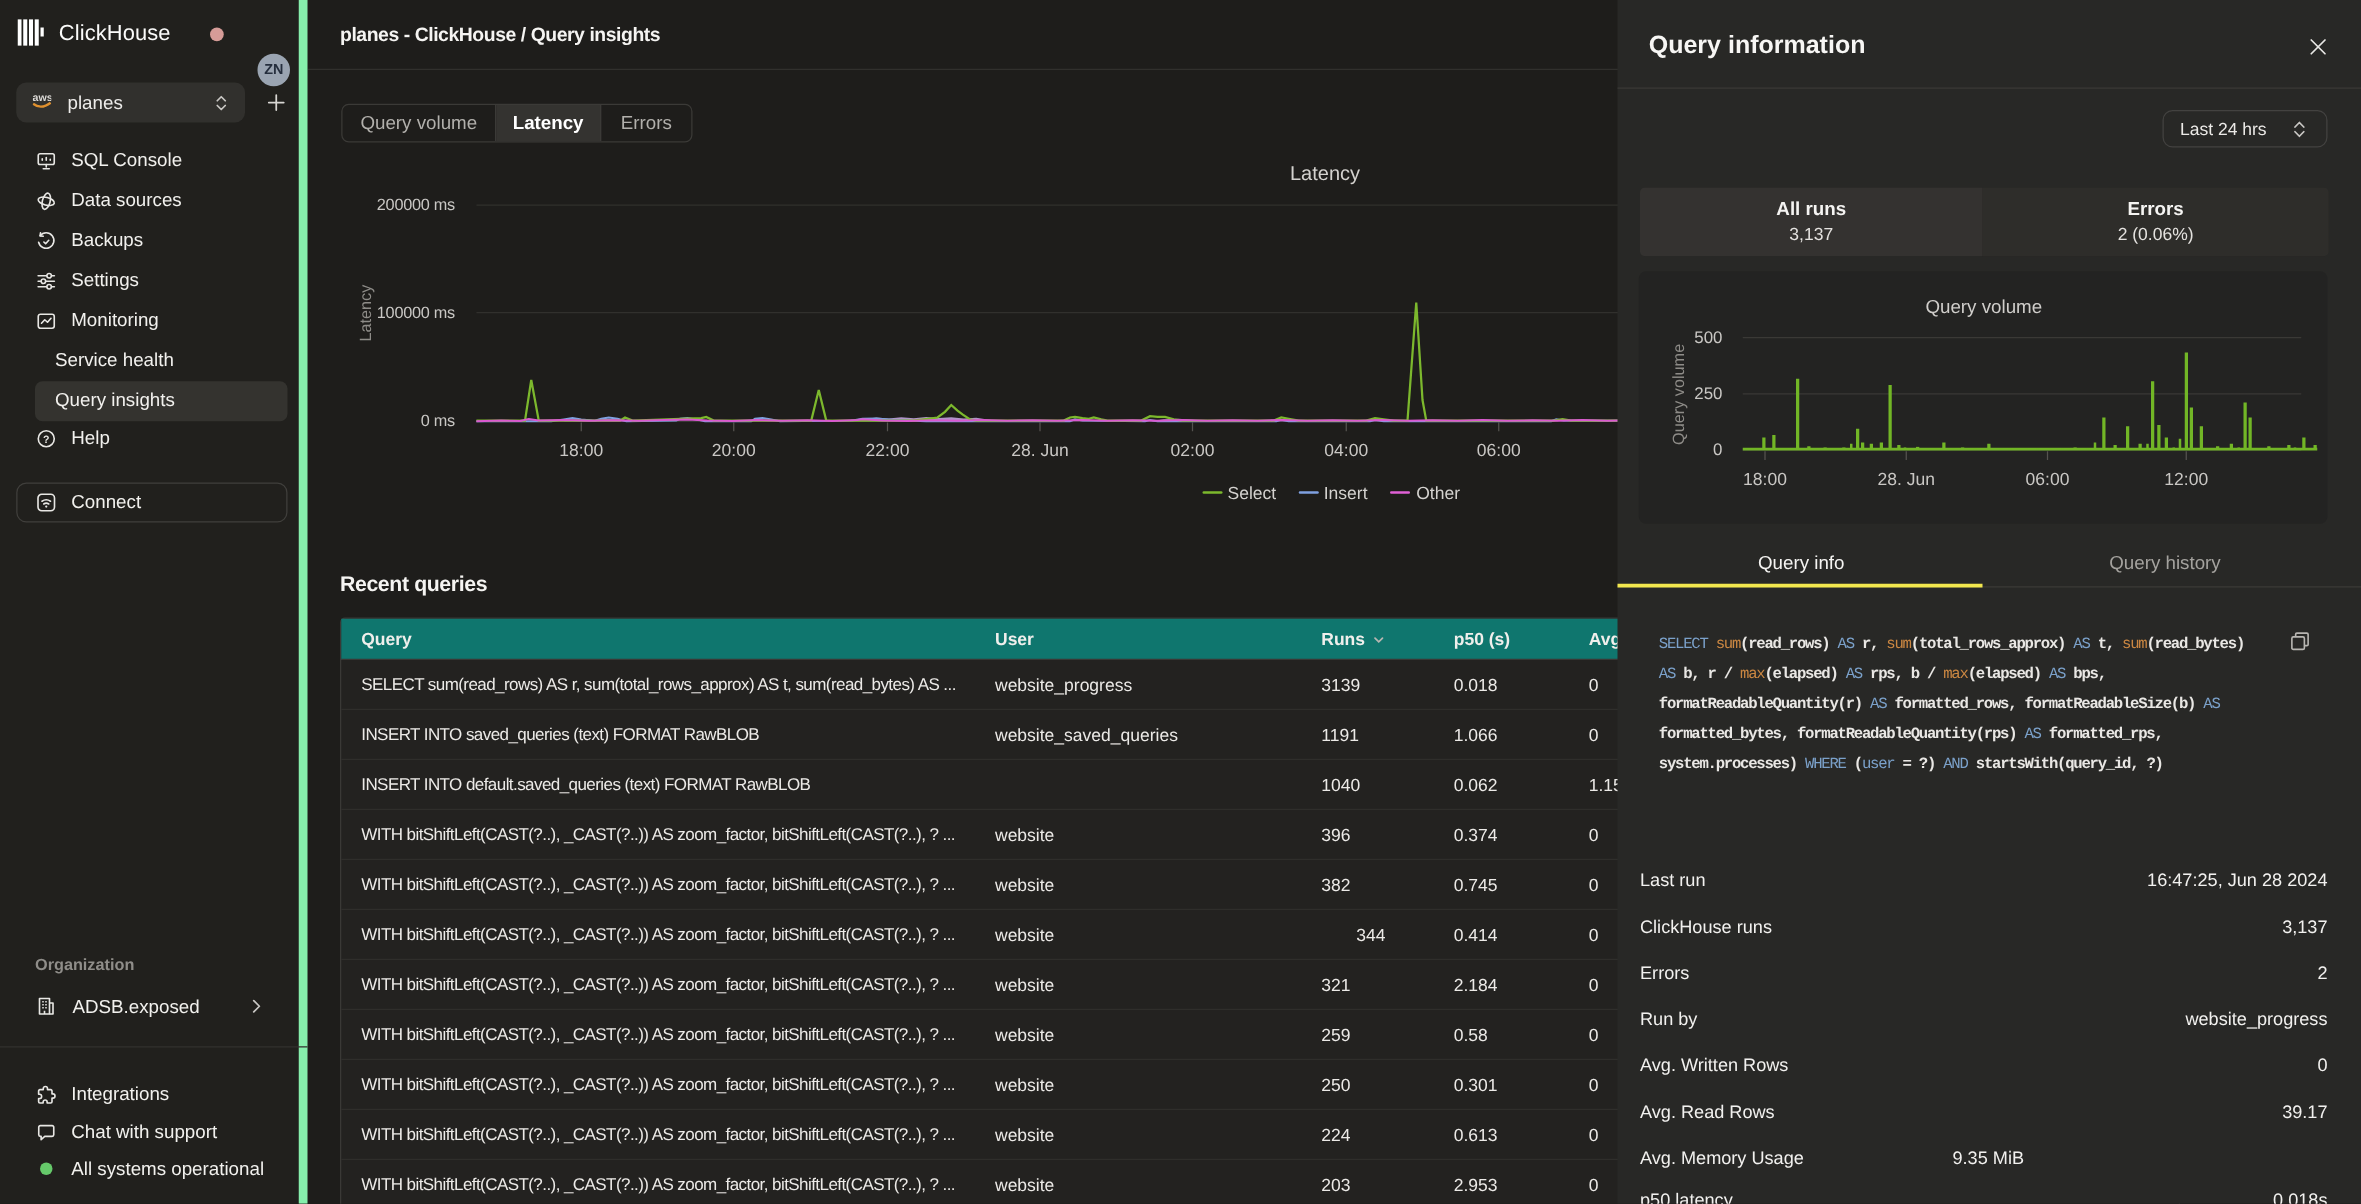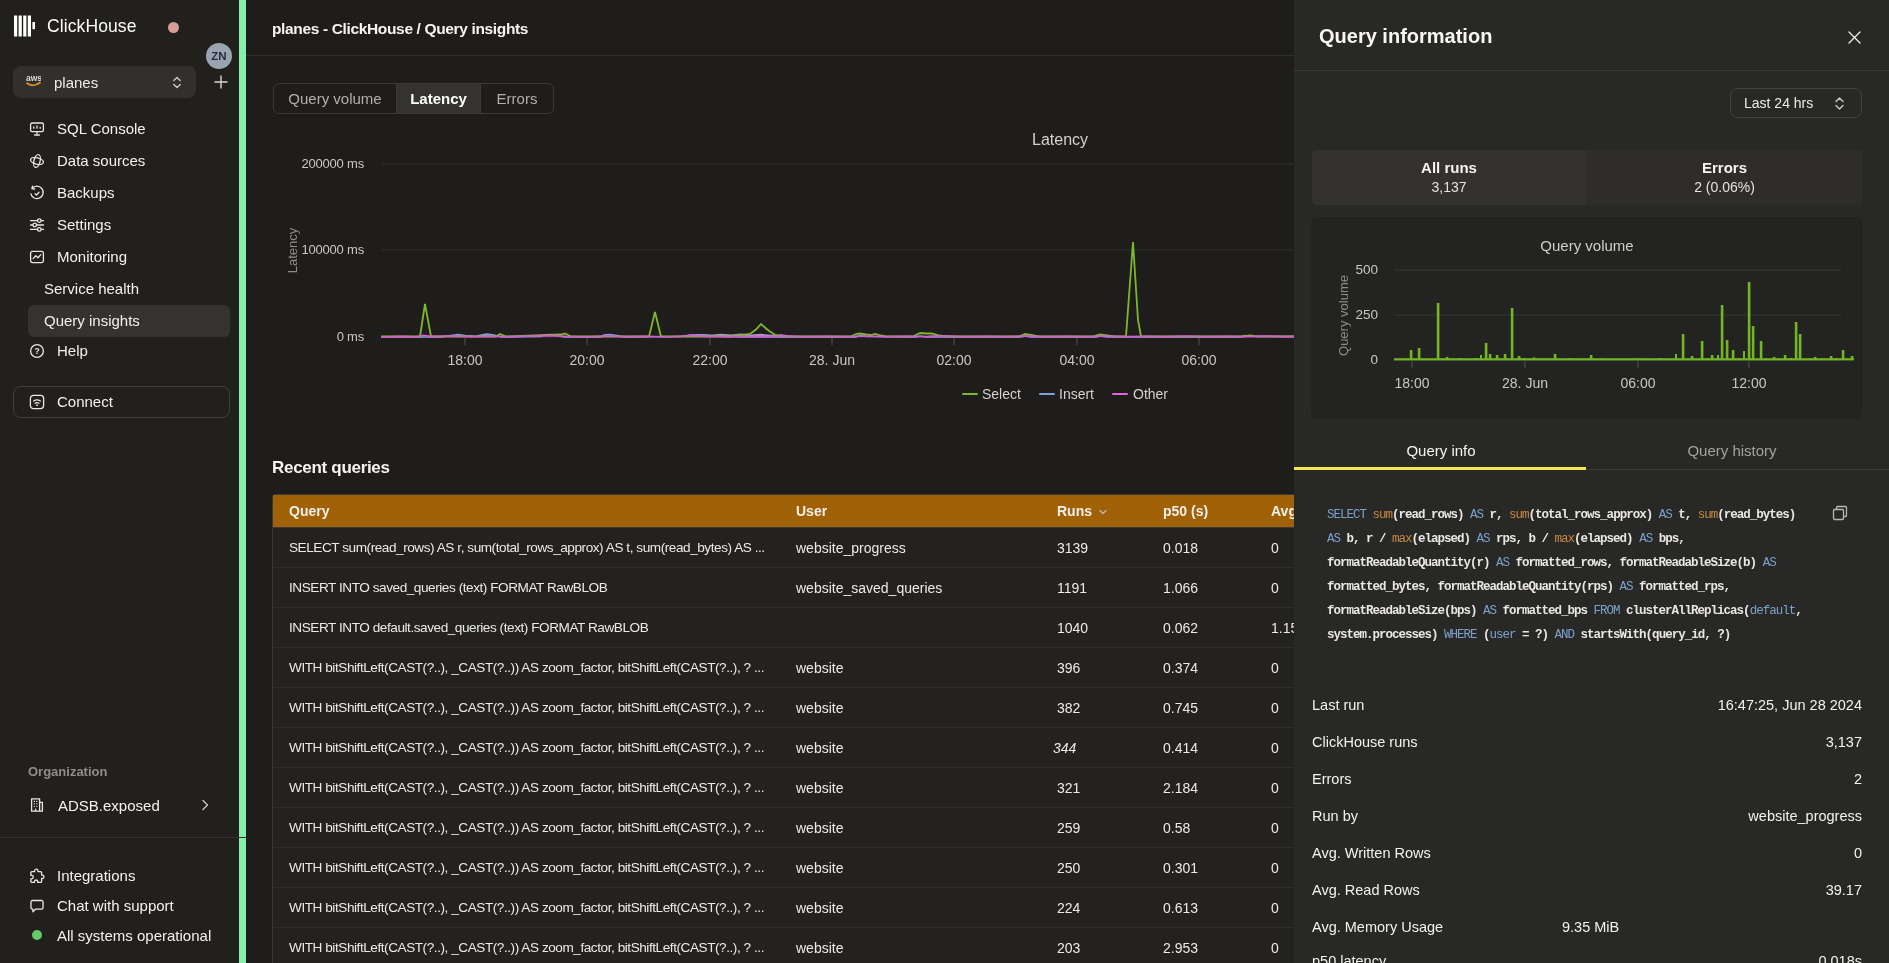--- a/index.html
+++ b/index.html
@@ -71,21 +71,21 @@
     <div class="abs" style="left:716px;top:392.5px;width:16px;height:2.6px;border-radius:2px;background:#7cb82d;"></div>
     <div class="abs" style="left:736px;top:386px;font-size:14px;color:#d4d2cf;">Select</div>
     <div class="abs" style="left:793px;top:392.5px;width:16px;height:2.6px;border-radius:2px;background:#7fa0e0;"></div>
     <div class="abs" style="left:813px;top:386px;font-size:14px;color:#d4d2cf;">Insert</div>
     <div class="abs" style="left:866px;top:392.5px;width:16px;height:2.6px;border-radius:2px;background:#e060d6;"></div>
     <div class="abs" style="left:887px;top:386px;font-size:14px;color:#d4d2cf;">Other</div>
   </div>
 
   <div class="abs" style="left:26px;top:458px;font-size:17px;font-weight:bold;color:#f5f4f2;letter-spacing:-0.3px;">Recent queries</div>
   <div id="rqtable" class="abs" style="left:26px;top:494px;width:1472px;height:475px;border:1px solid #3a3936;border-radius:4px 4px 0 0;background:#232220;">
-    <div style="height:33px;background:#a16207;position:relative;border-bottom:1px solid #3a3936;">
+    <div style="height:33px;background:#0f766e;position:relative;border-bottom:1px solid #3a3936;">
       <div class="th" style="left:16px;">Query</div>
       <div class="th" style="left:523px;">User</div>
       <div class="th" style="left:784px;">Runs <svg width="10" height="8" viewBox="0 0 10 8" style="margin-left:2px;">
               <path d="M2 2.5 L5 5.5 L8 2.5" stroke="#b8b6b2" stroke-width="1.4" fill="none" stroke-linecap="round"></path>
             </svg></div>
       <div class="th" style="left:890px;">p50 (s)</div>
       <div class="th" style="left:998px;">Avg. result rows</div>
     </div>
     <div class="tr">
       <div class="td tq" style="left:16px;">SELECT sum(read_rows) AS r, sum(total_rows_approx) AS t, sum(read_bytes) AS ...</div>
@@ -118,21 +118,21 @@
     <div class="tr">
       <div class="td tq" style="left:16px;">WITH bitShiftLeft(CAST(?..), _CAST(?..)) AS zoom_factor, bitShiftLeft(CAST(?..), ? ...</div>
       <div class="td" style="left:523px;">website</div>
       <div class="td" style="left:784px;">382</div>
       <div class="td" style="left:890px;">0.745</div>
       <div class="td" style="left:998px;">0</div>
     </div>
     <div class="tr">
       <div class="td tq" style="left:16px;">WITH bitShiftLeft(CAST(?..), _CAST(?..)) AS zoom_factor, bitShiftLeft(CAST(?..), ? ...</div>
       <div class="td" style="left:523px;">website</div>
-      <div class="td" style="left:780px;font-style:italic;">344</div>
+      <div class="td" style="left:812px;">344</div>
       <div class="td" style="left:890px;">0.414</div>
       <div class="td" style="left:998px;">0</div>
     </div>
     <div class="tr">
       <div class="td tq" style="left:16px;">WITH bitShiftLeft(CAST(?..), _CAST(?..)) AS zoom_factor, bitShiftLeft(CAST(?..), ? ...</div>
       <div class="td" style="left:523px;">website</div>
       <div class="td" style="left:784px;">321</div>
       <div class="td" style="left:890px;">2.184</div>
       <div class="td" style="left:998px;">0</div>
     </div>
@@ -392,21 +392,20 @@
     <div class="abs" style="left:0;top:469px;width:595px;height:1px;background:#3b3a37;"></div>
     <div class="abs" style="left:0;top:467px;width:292px;height:3px;background:#f2e74e;"></div>
     <div class="abs" style="left:47px;top:442px;width:200px;text-align:center;font-size:15px;color:#f5f4f2;">Query info</div>
     <div class="abs" style="left:338px;top:442px;width:200px;text-align:center;font-size:15px;color:#a4a29e;">Query history</div>
 
     <div class="abs mono" id="sqlcode" style="left:33px;top:503px;font-size:12.5px;letter-spacing:-1.0px;line-height:24px;color:#e9e7e4;font-weight:bold;white-space:nowrap;">
 <div><span class="k">SELECT</span> <span class="f">sum</span>(read_rows) <span class="k">AS</span> r, <span class="f">sum</span>(total_rows_approx) <span class="k">AS</span> t, <span class="f">sum</span>(read_bytes)</div>
 <div><span class="k">AS</span> b, r / <span class="f">max</span>(elapsed) <span class="k">AS</span> rps, b / <span class="f">max</span>(elapsed) <span class="k">AS</span> bps,</div>
 <div>formatReadableQuantity(r) <span class="k">AS</span> formatted_rows, formatReadableSize(b) <span class="k">AS</span></div>
 <div>formatted_bytes, formatReadableQuantity(rps) <span class="k">AS</span> formatted_rps,</div>
-<div>formatReadableSize(bps) <span class="k">AS</span> formatted_bps <span class="k">FROM</span> clusterAllReplicas(<span class="k">default</span>,</div>
 <div>system.processes) <span class="k">WHERE</span> (<span class="k">user</span> = ?) <span class="k">AND</span> startsWith(query_id, ?)</div>
     </div>
     <svg class="abs" style="left:538px;top:505px;" width="16" height="16" viewBox="0 0 16 16" fill="none" stroke="#b8b6b2" stroke-width="1.3" stroke-linejoin="round">
       <rect x="1.5" y="4.5" width="10" height="10" rx="1.2"></rect>
       <path d="M4.5 4.5 V2.5 a1 1 0 0 1 1 -1 h8 a1 1 0 0 1 1 1 v8 a1 1 0 0 1 -1 1 h-2"></path>
     </svg>
   </div>
   <div id="panel-stats">
     <div class="abs" style="left:18px;top:697px;font-size:14.5px;color:#f2f1ef;">Last run</div>
     <div class="abs" style="left:268px;top:697px;width:300px;text-align:right;font-size:14.5px;color:#f2f1ef;">16:47:25, Jun 28 2024</div>

